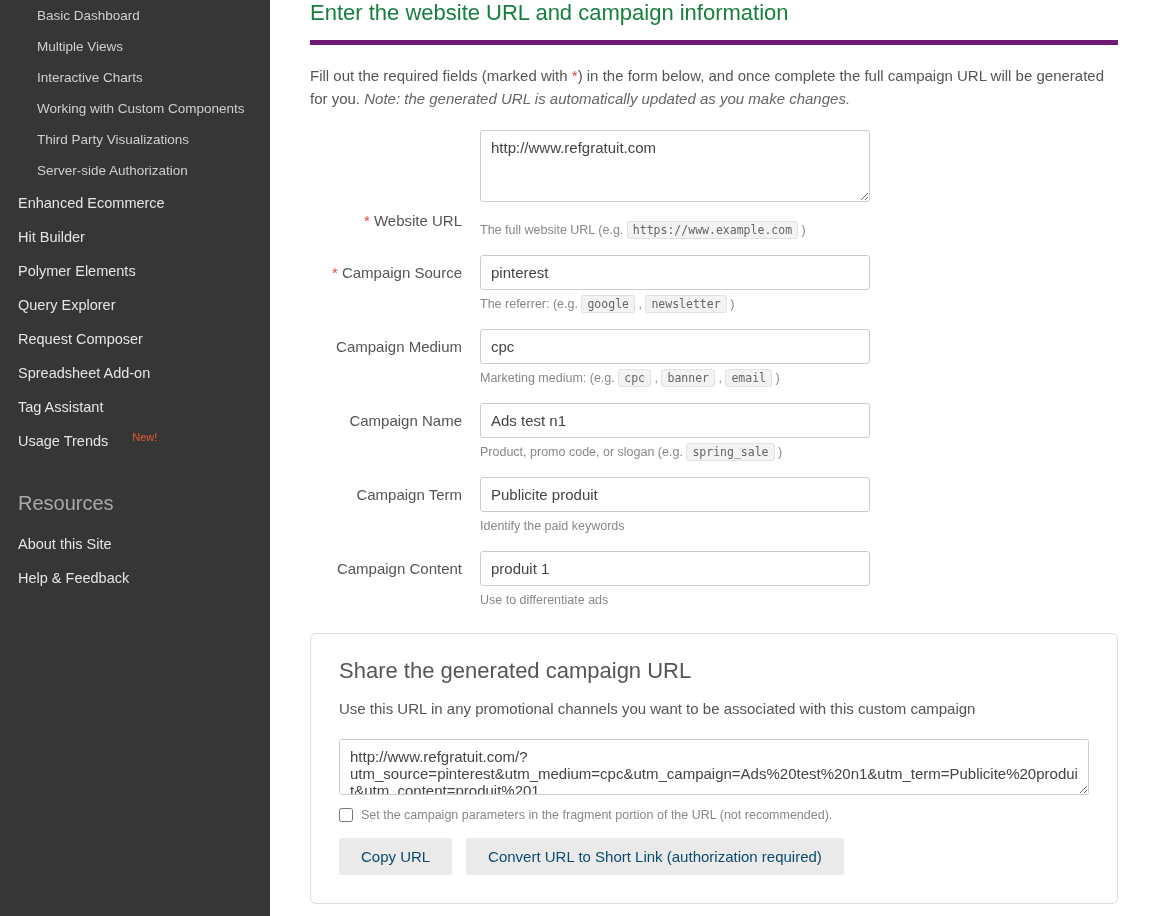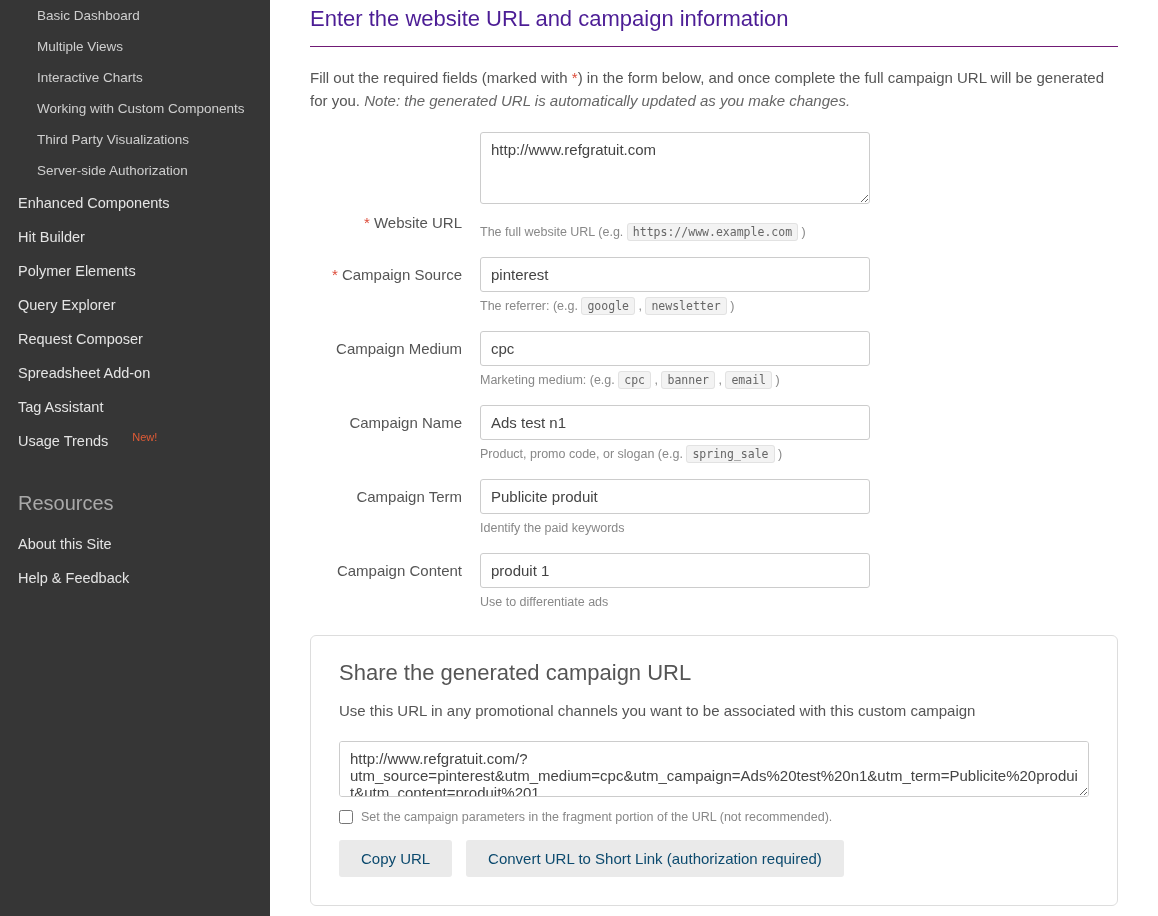--- a/index.html
+++ b/index.html
@@ -47,24 +47,23 @@
   padding: 34px 0 12px 18px;
 }
 .main {
   flex: 1;
   padding: 0 40px 30px 40px;
   overflow-y: auto;
 }
 .main h2.page-title {
   font-size: 22px;
   font-weight: 400;
-  color: #4c1d95;
+  color: #15803d;
   padding-bottom: 14px;
-  border-bottom: 1px solid #701a75;
-  margin-top: 6px;
+  border-bottom: 5px solid #701a75;
   margin-bottom: 20px;
 }
 .intro { color:#555; font-size:15px; margin-bottom: 20px; line-height:1.5; }
 .intro .asterisk { color:#dd4b39; }
 .intro em { font-style: italic; color:#666; }
 .form { display:block; }
 .form-row {
   display:flex;
   margin-bottom: 18px;
   align-items: flex-start;
@@ -157,21 +156,21 @@
 <body>
 
 <div class="sidebar">
   <div class="sub-item">Basic Dashboard</div>
   <div class="sub-item">Multiple Views</div>
   <div class="sub-item">Interactive Charts</div>
   <div class="sub-item">Working with Custom Components</div>
   <div class="sub-item">Third Party Visualizations</div>
   <div class="sub-item">Server-side Authorization</div>
 
-  <div class="nav-item">Enhanced Components</div>
+  <div class="nav-item">Enhanced Ecommerce</div>
   <div class="nav-item">Hit Builder</div>
   <div class="nav-item">Polymer Elements</div>
   <div class="nav-item">Query Explorer</div>
   <div class="nav-item">Request Composer</div>
   <div class="nav-item">Spreadsheet Add-on</div>
   <div class="nav-item">Tag Assistant</div>
   <div class="nav-item">
     <span>Usage Trends</span>
     <span class="badge-new">New!</span>
   </div>

